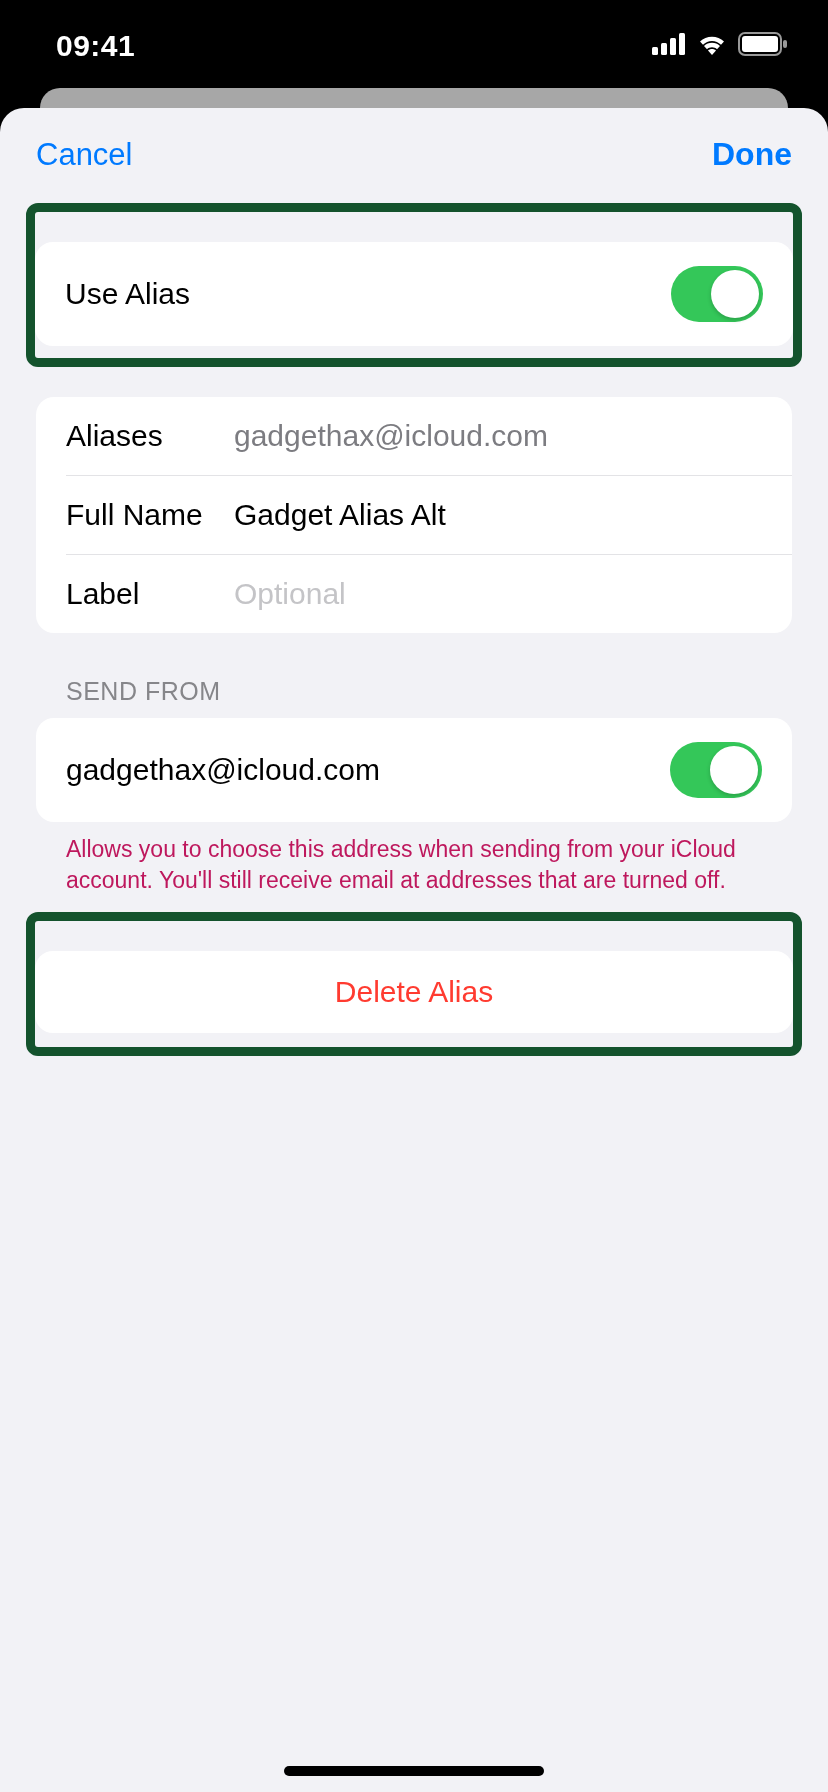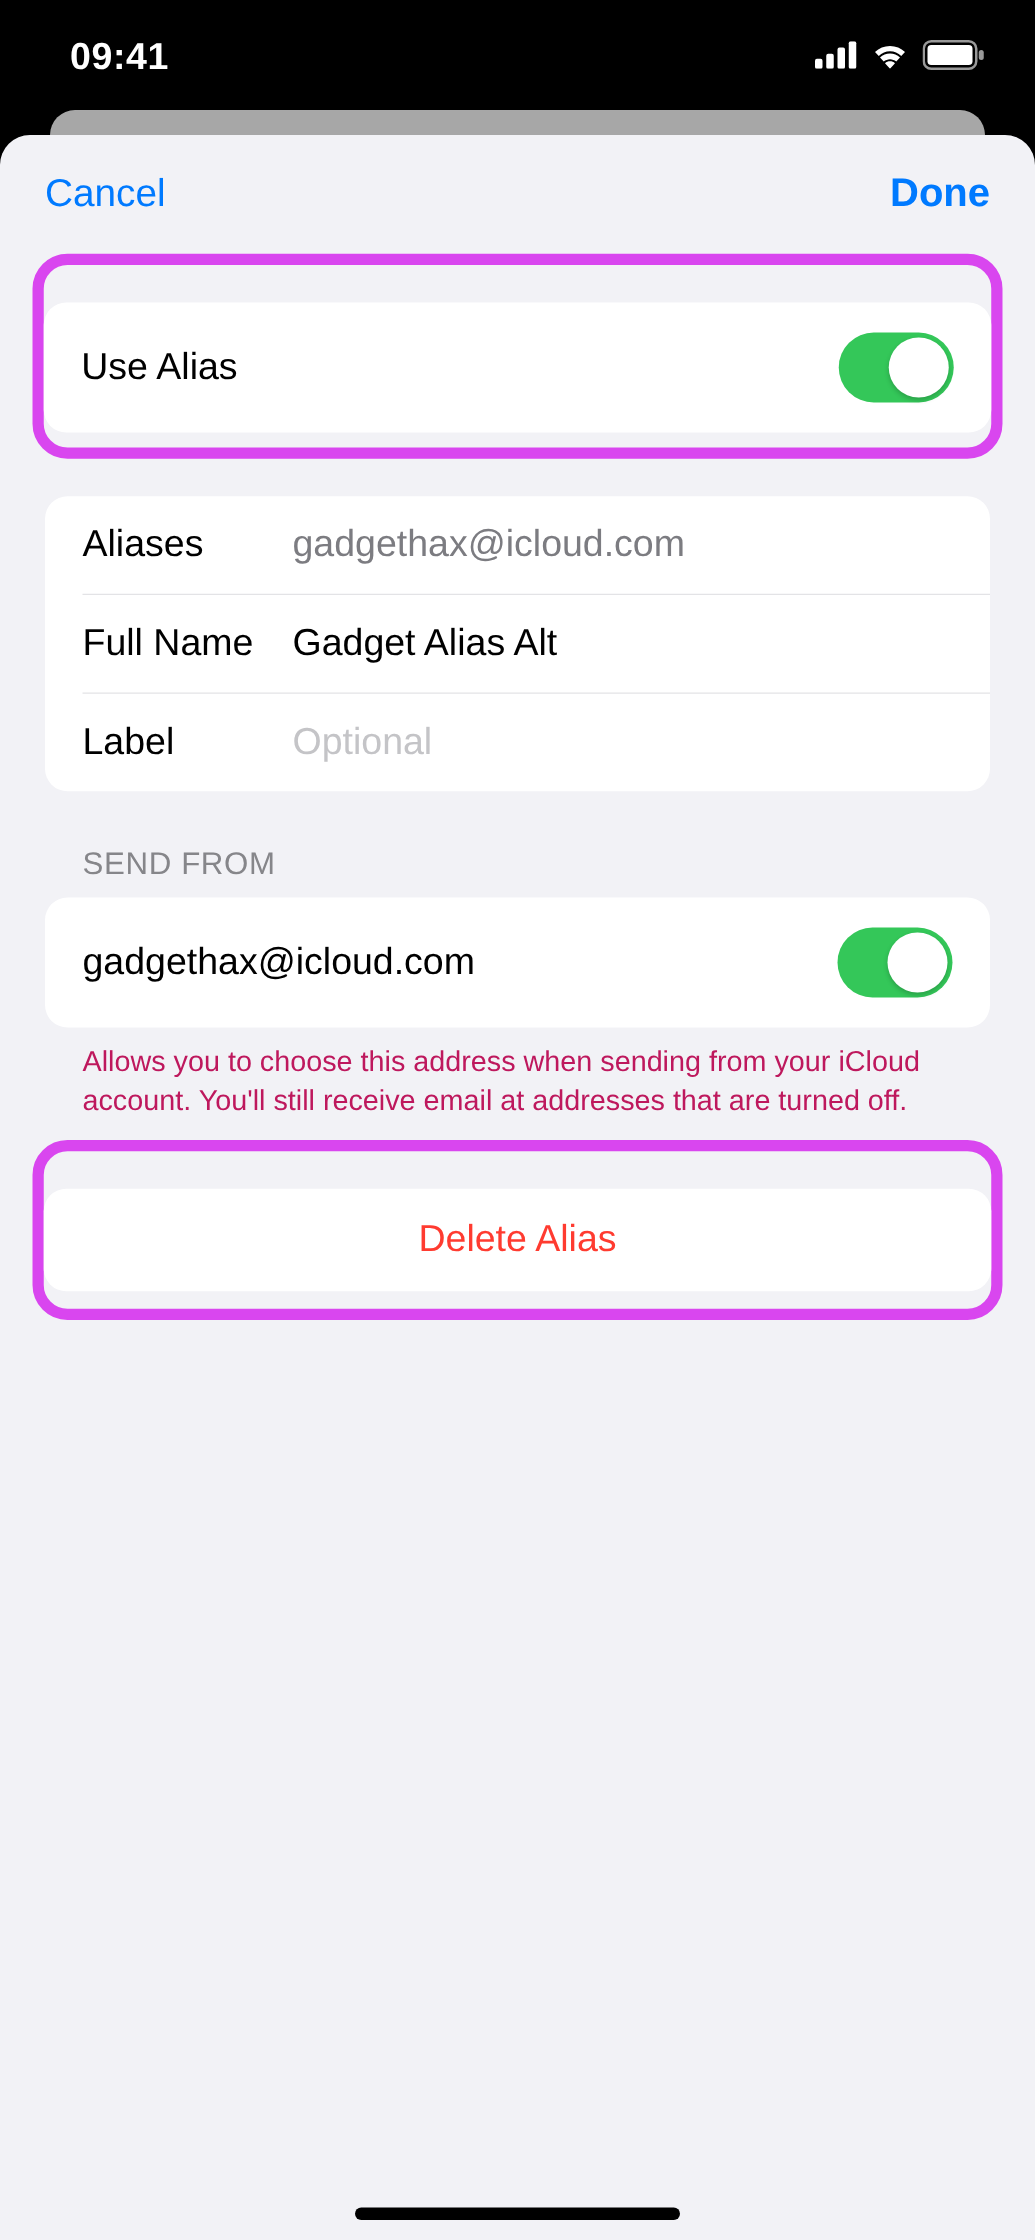--- a/index.html
+++ b/index.html
@@ -75,22 +75,22 @@
     }
     .nav-done {
       color: #007aff;
       font-size: 32px;
       font-weight: 700;
     }
     .content {
       padding: 0 36px;
     }
     .highlight-ring {
-      border: 9px solid #d946ef;
-      border-radius: 28px;
+      border: 9px solid #14532d;
+      border-radius: 12px;
       padding: 30px 0 12px 0;
       margin: 0 -10px;
     }
     .cell-group {
       background: #fff;
       border-radius: 18px;
       overflow: hidden;
     }
     .cell {
       display: flex;

